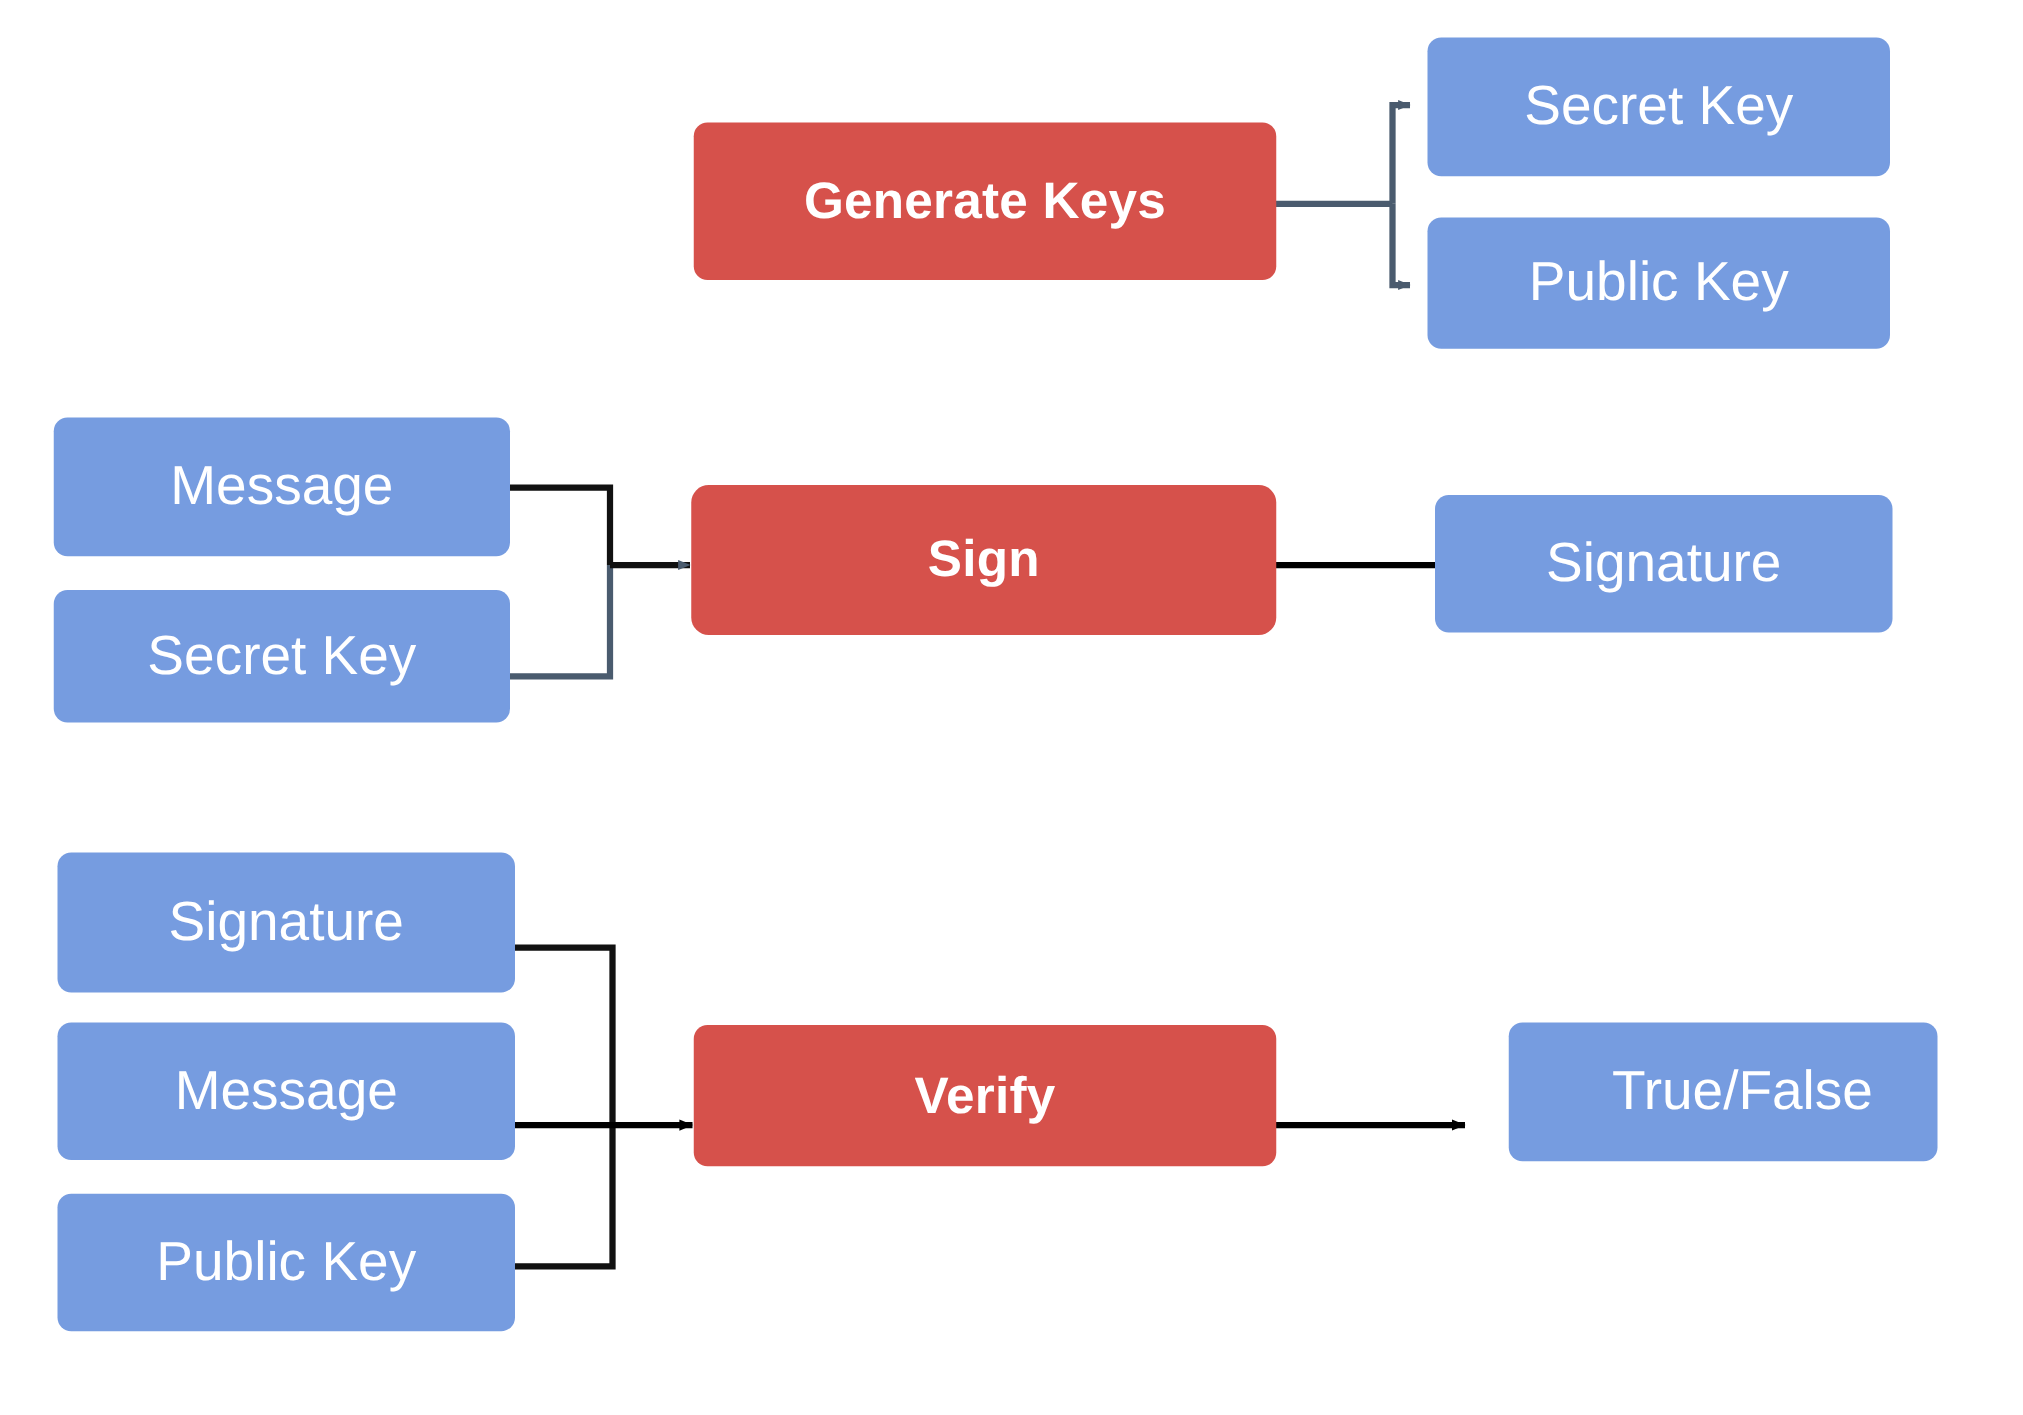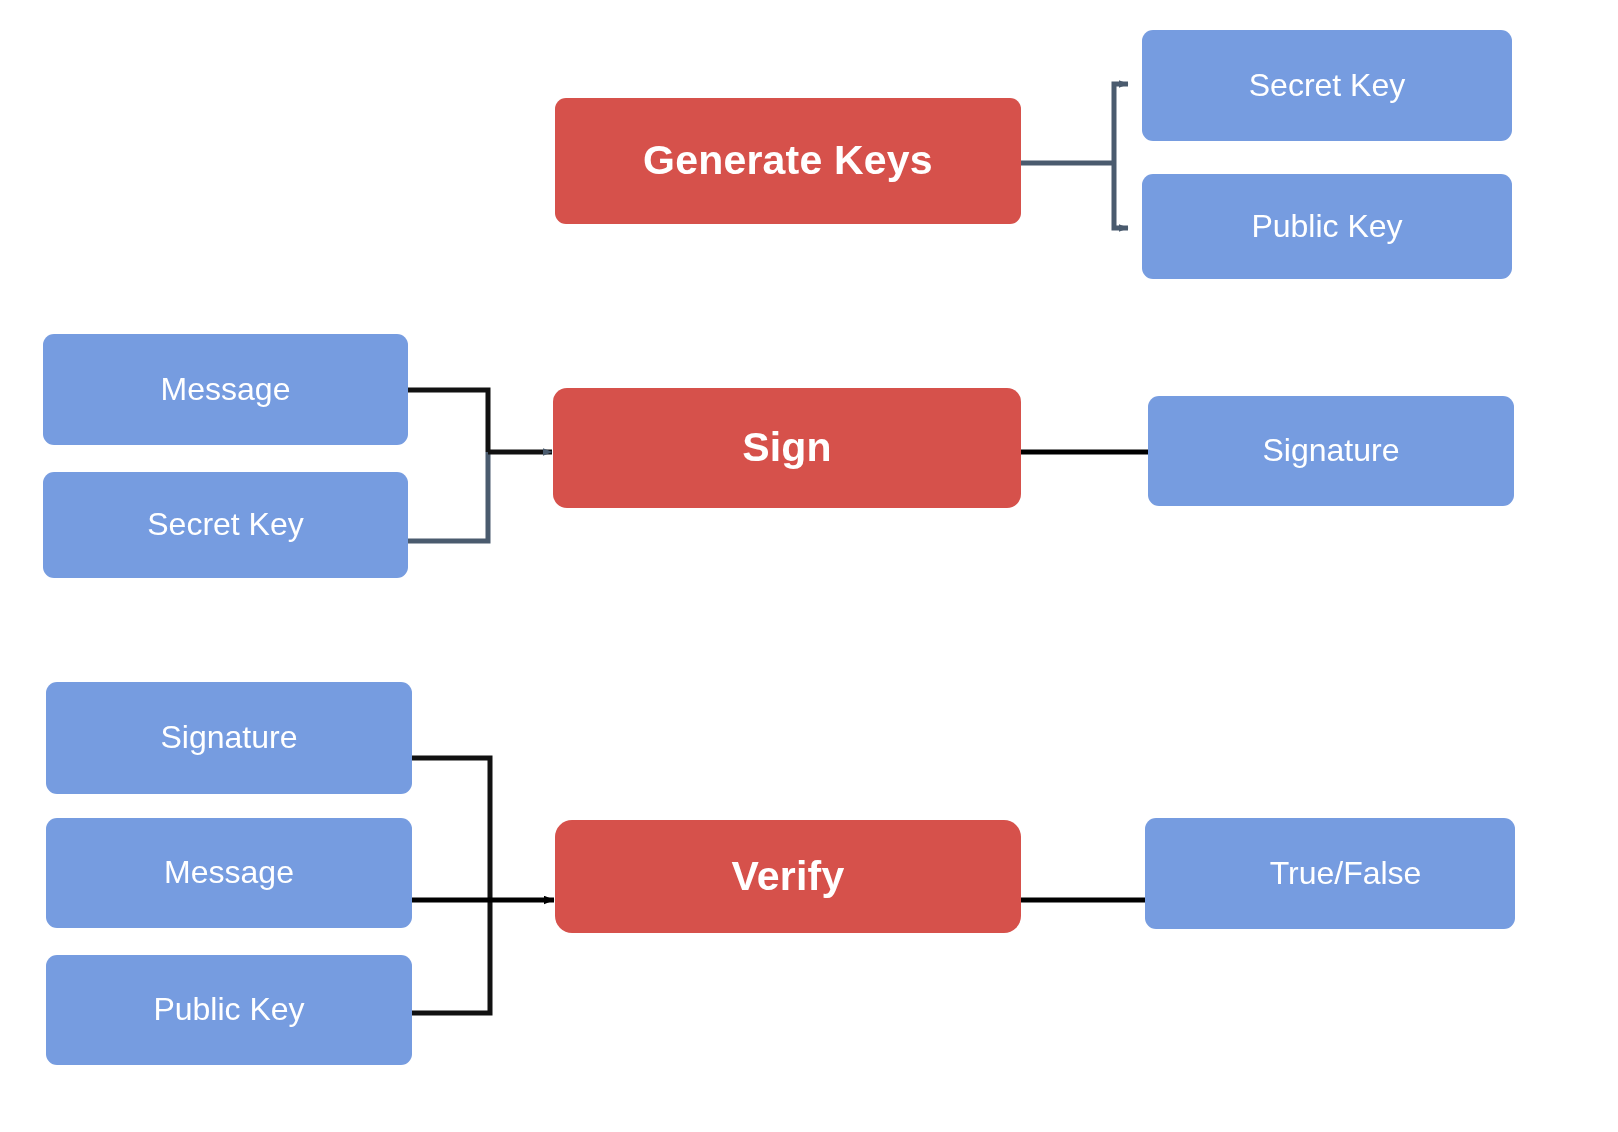--- a/index.html
+++ b/index.html
@@ -31,21 +31,21 @@
   }
   .node.process {
     background: #d6514b;
     font-weight: bold;
     font-size: 41px;
     letter-spacing: 0.2px;
   }
   .node.data {
     background: #769ce0;
     font-weight: normal;
-    font-size: 32px;
+    font-size: 44px;
   }
   svg.edges {
     position: absolute;
     left: 0;
     top: 0;
     width: 1618px;
     height: 1132px;
     pointer-events: none;
   }
 </style>
@@ -124,21 +124,21 @@
   </div>
 
   <div class="node data" style="left:46px; top:818px; width:366px; height:110px;">
     <span>Message</span>
   </div>
 
   <div class="node data" style="left:46px; top:955px; width:366px; height:110px;">
     <span>Public Key</span>
   </div>
 
-  <div class="node process" style="left:555px; top:820px; width:466px; height:113px;border-radius:17px;">
+  <div class="node process" style="left:555px; top:820px; width:466px; height:113px;">
     <span>Verify</span>
   </div>
 
-  <div class="node data" style="left:1145px; top:818px; width:370px; height:111px;padding-left:31px;">
+  <div class="node data" style="left:1207px; top:818px; width:343px; height:111px;padding-left:31px;">
     <span>True/False</span>
   </div>
 
 </div>
 
 </body></html>

